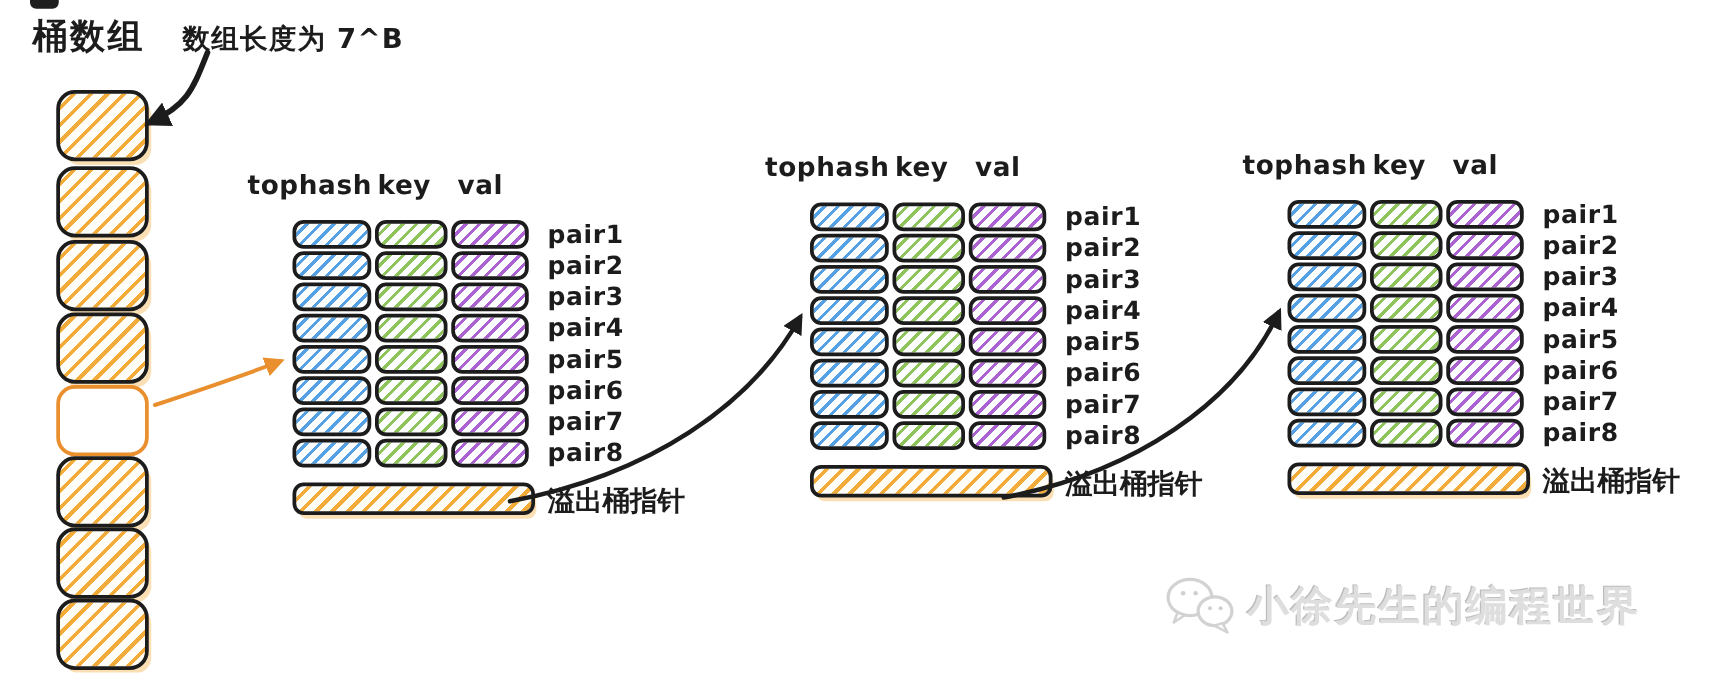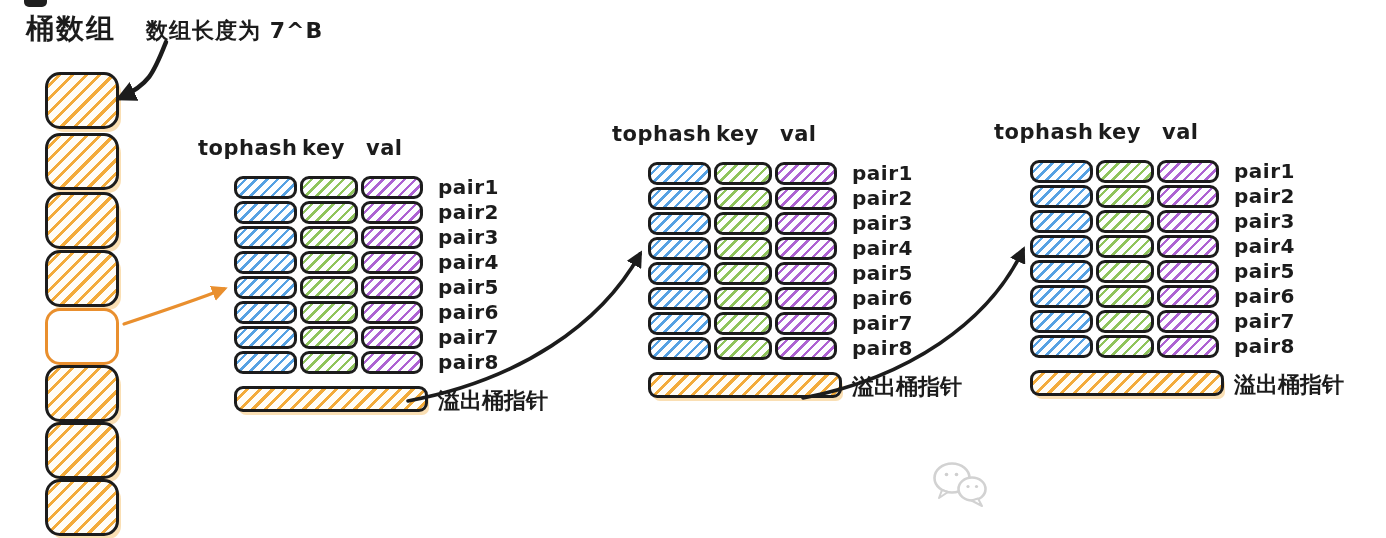--- a/index.html
+++ b/index.html
@@ -302,13 +302,14 @@
   <svg width="64" height="54" viewBox="0 0 64 54">
     <ellipse cx="24" cy="20" rx="17.5" ry="14.5" fill="#ffffff" stroke="#d2d2d2" stroke-width="2.6"></ellipse>
     <path d="M14 32 L11 40 L20 34 Z" fill="#ffffff" stroke="#d2d2d2" stroke-width="2" stroke-linejoin="round"></path>
     <circle cx="18.5" cy="16.5" r="1.8" fill="#cfcfcf"></circle>
     <circle cx="28.5" cy="16.5" r="1.8" fill="#cfcfcf"></circle>
     <ellipse cx="44" cy="31" rx="13.5" ry="11.5" fill="#ffffff" stroke="#d2d2d2" stroke-width="2.6"></ellipse>
     <path d="M50 40.5 L54 48 L43.5 42.5 Z" fill="#ffffff" stroke="#d2d2d2" stroke-width="2" stroke-linejoin="round"></path>
     <circle cx="40" cy="28.5" r="1.6" fill="#cfcfcf"></circle>
     <circle cx="48.5" cy="28.5" r="1.6" fill="#cfcfcf"></circle>
   </svg>
+  <span class="wm-text">小徐先生的编程世界</span>
 </div>
 
 </body></html>

